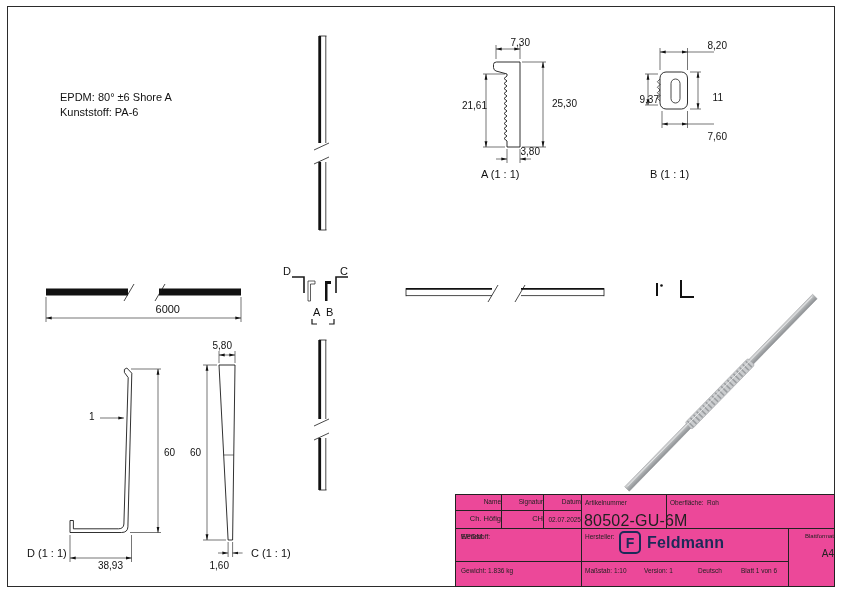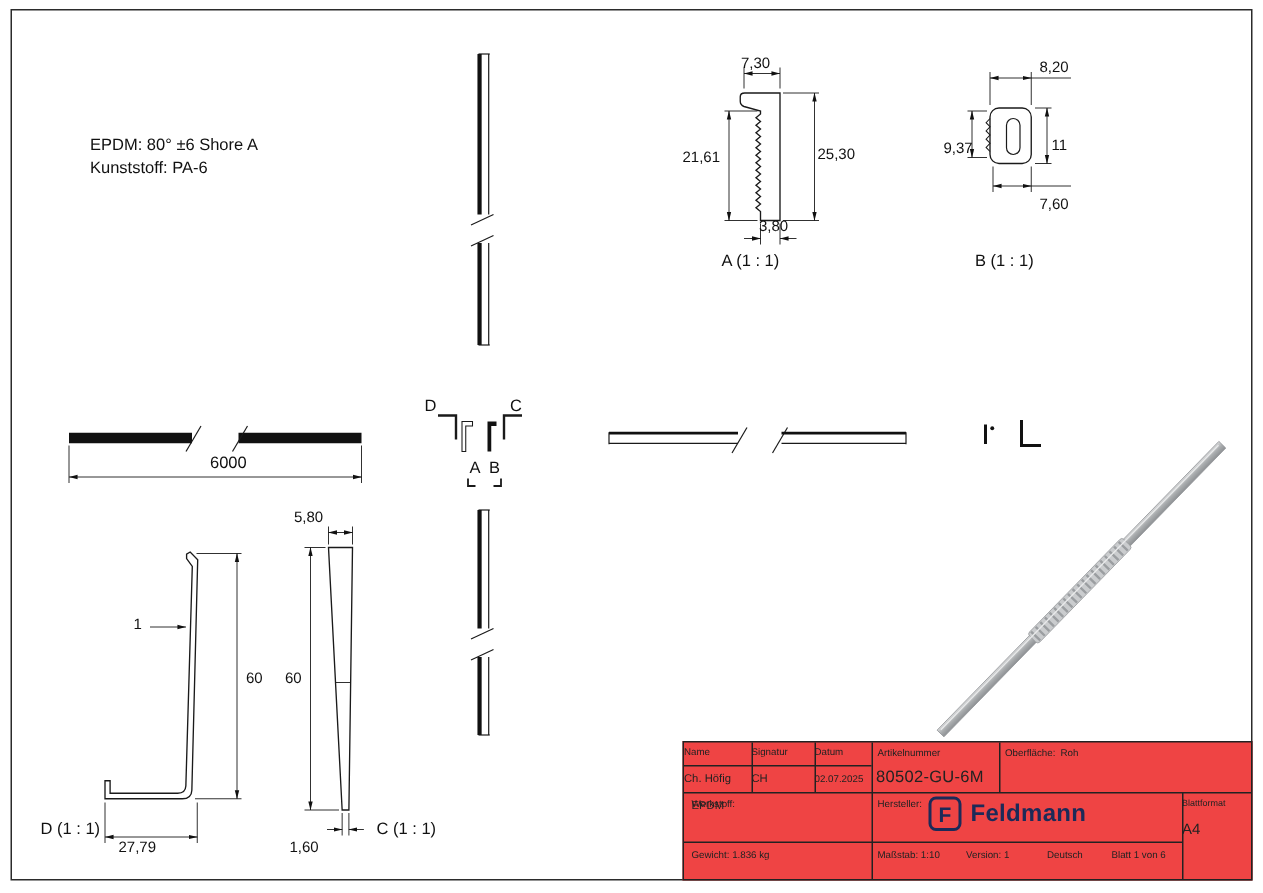--- a/index.html
+++ b/index.html
@@ -5,29 +5,29 @@
   *{margin:0;padding:0;box-sizing:border-box}
   html,body{background:#fff}
   body{font-family:"Liberation Sans","DejaVu Sans",sans-serif;color:#111}
   .canvas{position:relative;width:842px;height:595px;background:#fff;overflow:hidden}
   .frame{position:absolute;left:7px;top:6px;width:828px;height:581px;border:1.5px solid #2b2b2b}
   .art{position:absolute;left:0;top:0;width:842px;height:595px}
   .ln{stroke:#1a1a1a;stroke-width:0.8;fill:none}
   .dim{stroke:#1a1a1a;stroke-width:0.6;fill:none}
   .shape{fill:#fff;stroke:#1a1a1a;stroke-width:0.9}
   .t{position:absolute;white-space:nowrap;font-size:10px;color:#111;line-height:1.15}
-  .c{text-align:left}
+  .c{text-align:right}
   .s11{font-size:11px}
   
-  .titleblock{position:absolute;left:455px;top:494px;width:380px;height:93px;border:1px solid #222;background:#ef4444}
+  .titleblock{position:absolute;left:455px;top:494px;width:380px;height:93px;border:1px solid #222;background:#ec4899}
   .vl{position:absolute;width:1px;background:#222}
   .hl{position:absolute;height:1px;background:#222}
   .tb{position:absolute;white-space:nowrap;color:#222;font-size:6.5px;line-height:1.1}
   .tb.v{font-size:7.5px}
-  .tb.big{font-size:11px;letter-spacing:0.2px}
+  .tb.big{font-size:16px;letter-spacing:0.2px}
   .logo-f{position:absolute;left:163px;top:36px;width:22px;height:23px;border:2.5px solid #1c2a58;border-radius:5px;color:#1c2a58;font-weight:bold;font-size:14px;display:flex;align-items:center;justify-content:center}
   .logo-text{position:absolute;left:191px;top:39px;font-size:16px;font-weight:bold;color:#1c2a58;letter-spacing:0.2px}
 </style>
 </head>
 <body>
 
 <div class="canvas">
   <div class="frame"></div>
 
   <svg class="art" viewBox="0 0 842 595">
@@ -194,21 +194,21 @@
 
   <div class="t c s11" style="left:140px;top:303px;width:40px">6000</div>
 
   <div class="t s11" style="left:283px;top:265px">D</div>
   <div class="t s11" style="left:340px;top:265px">C</div>
   <div class="t s11" style="left:313px;top:306px">A</div>
   <div class="t s11" style="left:326px;top:306px">B</div>
 
   <div class="t" style="left:89px;top:411px">1</div>
   <div class="t" style="left:164px;top:447px">60</div>
-  <div class="t c" style="left:79px;top:560px;width:44px">27,79</div>
+  <div class="t c" style="left:79px;top:560px;width:44px">38,93</div>
   <div class="t s11" style="left:27px;top:547px">D (1 : 1)</div>
 
   <div class="t c" style="left:196px;top:340px;width:36px">5,80</div>
   <div class="t" style="left:190px;top:447px">60</div>
   <div class="t c" style="left:193px;top:560px;width:36px">1,60</div>
   <div class="t s11" style="left:251px;top:547px">C (1 : 1)</div>
 
   <div class="titleblock">
     <div class="hl" style="top:15px;left:0;width:125px"></div>
     <div class="hl" style="top:33px;left:0;width:378px"></div>

